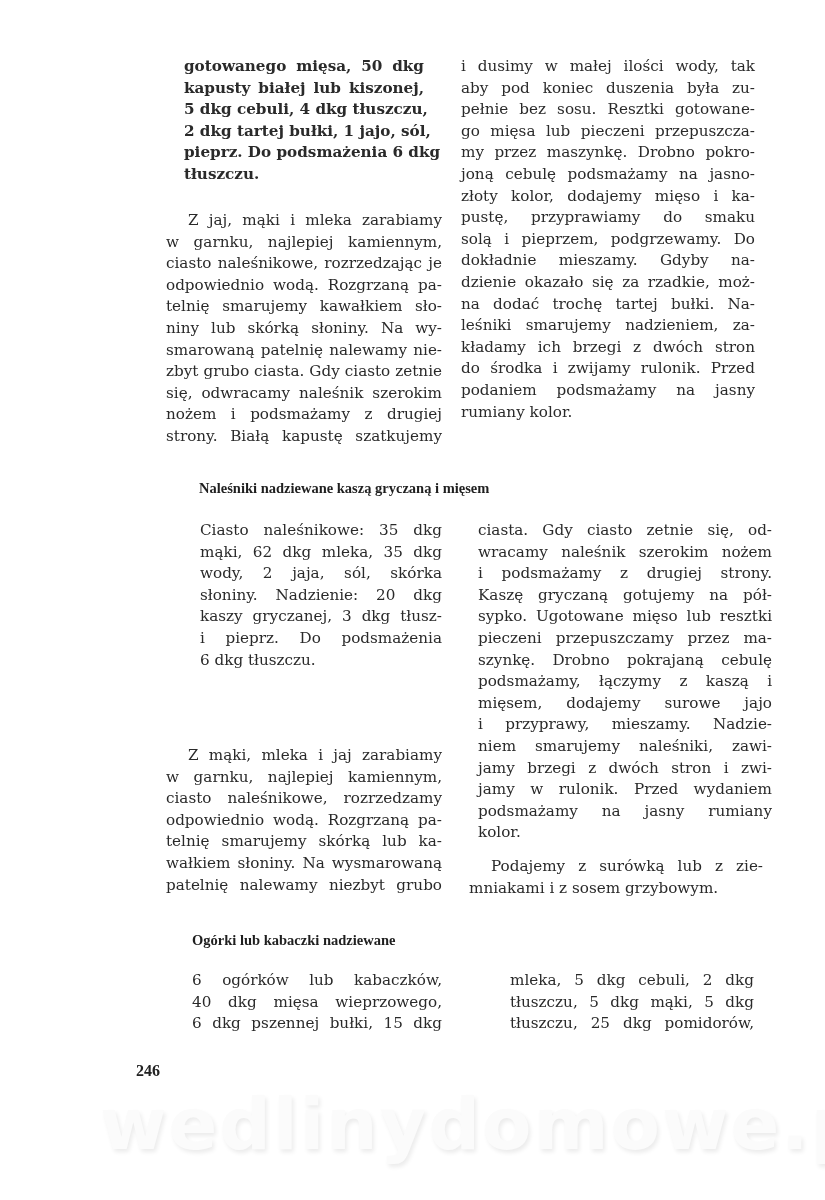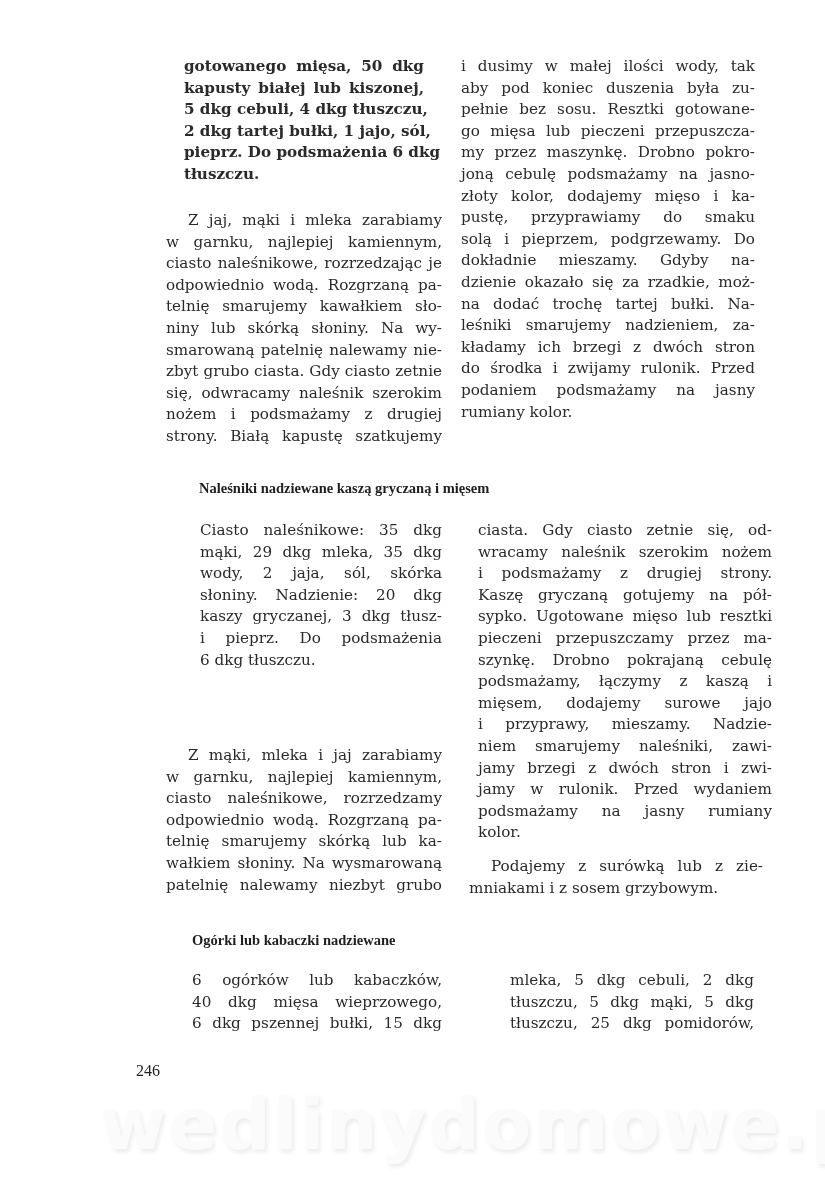--- a/index.html
+++ b/index.html
@@ -8,21 +8,21 @@
       font-family: "DejaVu Serif", "Liberation Serif", serif; color: #2a2a2a;
     }
     .col { position: absolute; font-size: 15.2px; line-height: 21.6px; text-align: justify; }
     .line { display: block; white-space: nowrap; text-align: justify; text-align-last: justify; }
     .line.last { text-align-last: left; }
     .indent { text-indent: 22px; }
     .heading {
       position: absolute; font-weight: bold; font-size: 14.5px; white-space: nowrap;
       font-family: "Liberation Serif", "DejaVu Serif", serif; color: #1f1f1f;
     }
-    .pagenum { position: absolute; left: 136px; top: 1062px; font-weight: normal; font-size: 16px; font-family: "Liberation Serif", serif; color:#222; }
+    .pagenum { position: absolute; left: 136px; top: 1062px; font-weight: bold; font-size: 16px; font-family: "Liberation Serif", serif; color:#222; }
     .watermark {
       position: absolute; left: 100px; top: 1082px; font-family: "DejaVu Sans", sans-serif; font-weight: bold;
       font-size: 72px; color: #fbfbfb; letter-spacing: 2px;
       text-shadow: 2px 3px 4px rgba(0,0,0,0.08);
     }
   </style>
 </head>
 <body>
 
 <div class="col" style="left:184px; top:56px; width:240px;font-weight:bold;">
@@ -62,21 +62,21 @@
     <span class="line">leśniki smarujemy nadzieniem, za-</span>
     <span class="line">kładamy ich brzegi z dwóch stron</span>
     <span class="line">do środka i zwijamy rulonik. Przed</span>
     <span class="line">podaniem podsmażamy na jasny</span>
     <span class="line last">rumiany kolor.</span>
   </div>
 
 <div class="heading" style="left:199px; top:480px;">Naleśniki nadziewane kaszą gryczaną i mięsem</div>
 <div class="col" style="left:200px; top:520px; width:242px;">
     <span class="line">Ciasto naleśnikowe: 35 dkg</span>
-    <span class="line">mąki, 29 dkg mleka, 35 dkg</span>
+    <span class="line">mąki, 62 dkg mleka, 35 dkg</span>
     <span class="line">wody, 2 jaja, sól, skórka</span>
     <span class="line">słoniny. Nadzienie: 20 dkg</span>
     <span class="line">kaszy gryczanej, 3 dkg tłusz-</span>
     <span class="line">i pieprz. Do podsmażenia</span>
     <span class="line last">6 dkg tłuszczu.</span>
   </div>
 <div class="col" style="left:166px; top:745px; width:276px;">
     <span class="line indent">Z mąki, mleka i jaj zarabiamy</span>
     <span class="line">w garnku, najlepiej kamiennym,</span>
     <span class="line">ciasto naleśnikowe, rozrzedzamy</span>

